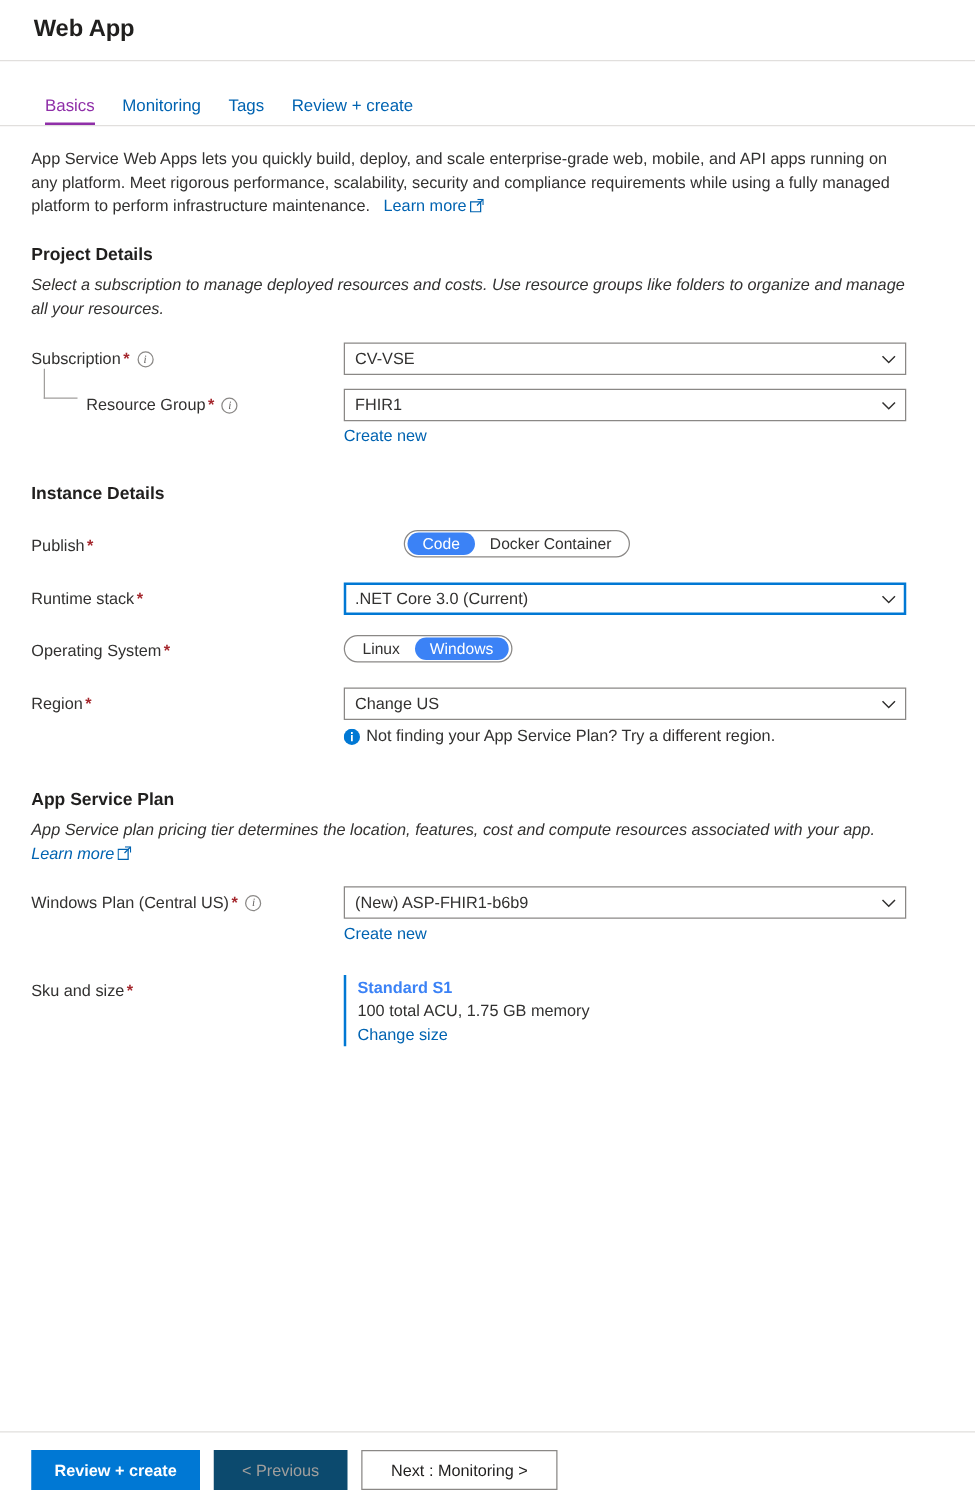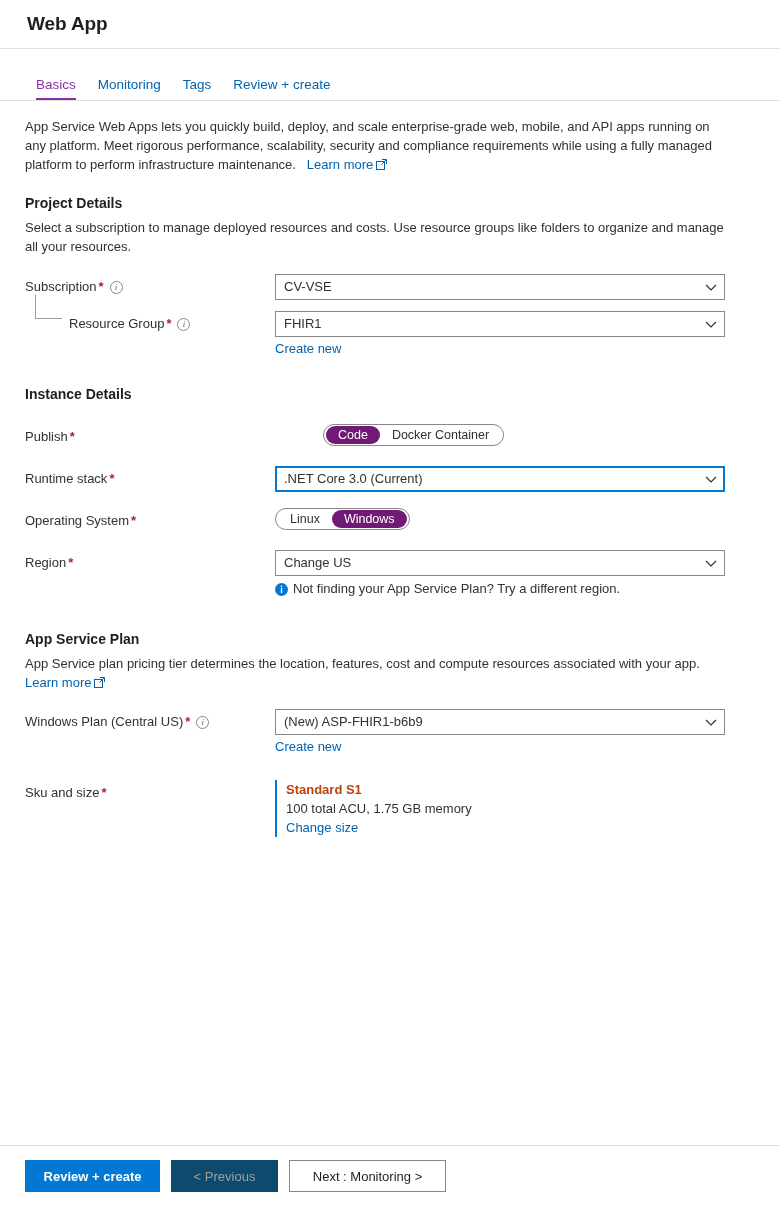--- a/index.html
+++ b/index.html
@@ -87,20 +87,21 @@
     font-weight: 600;
     color: #201f1e;
     margin: 0 0 7px 0;
   }
   .section-desc {
     font-size: 13px;
     line-height: 19px;
     color: #323130;
     max-width: 700px;
     margin: 0 0 18px 0;
+    font-style: italic;
   }
 
   
   .row {
     display: flex;
     align-items: flex-start;
     margin-bottom: 11px;
     min-height: 26px;
   }
   .row-label {
@@ -234,35 +235,35 @@
     height: 18px;
     line-height: 18px;
     padding: 0 12px;
     border-radius: 10px;
     color: #323130;
     cursor: pointer;
     white-space: nowrap;
     user-select: none;
   }
   .pill-opt.sel {
-    background: #701a75;
+    background: #3b82f6;
     color: #ffffff;
     font-weight: 400;
   }
 
   
   .sku-box {
     border-left: 2px solid #0078d4;
     padding: 0 0 0 9px;
     line-height: 19px;
   }
   .sku-title {
     font-size: 13px;
     font-weight: 700;
-    color: #c2410c;
+    color: #3b82f6;
   }
   .sku-sub {
     font-size: 13px;
     color: #323130;
   }
 
   
   .footer {
     position: absolute;
     left: 0;

